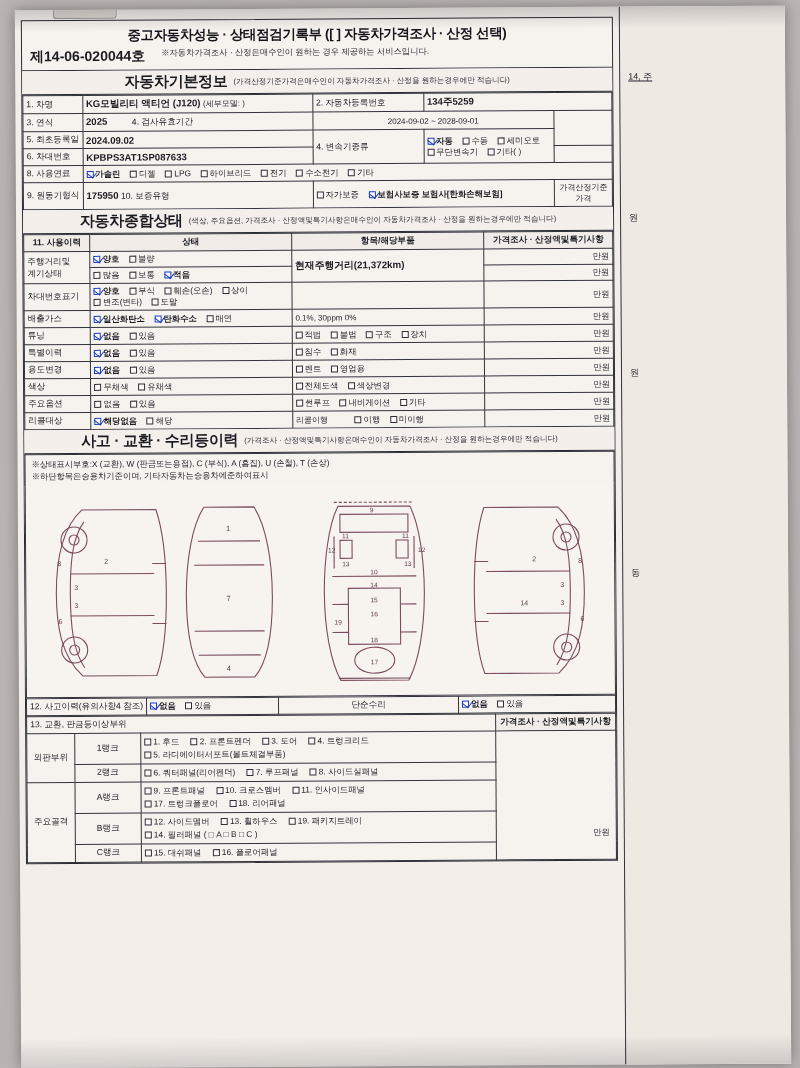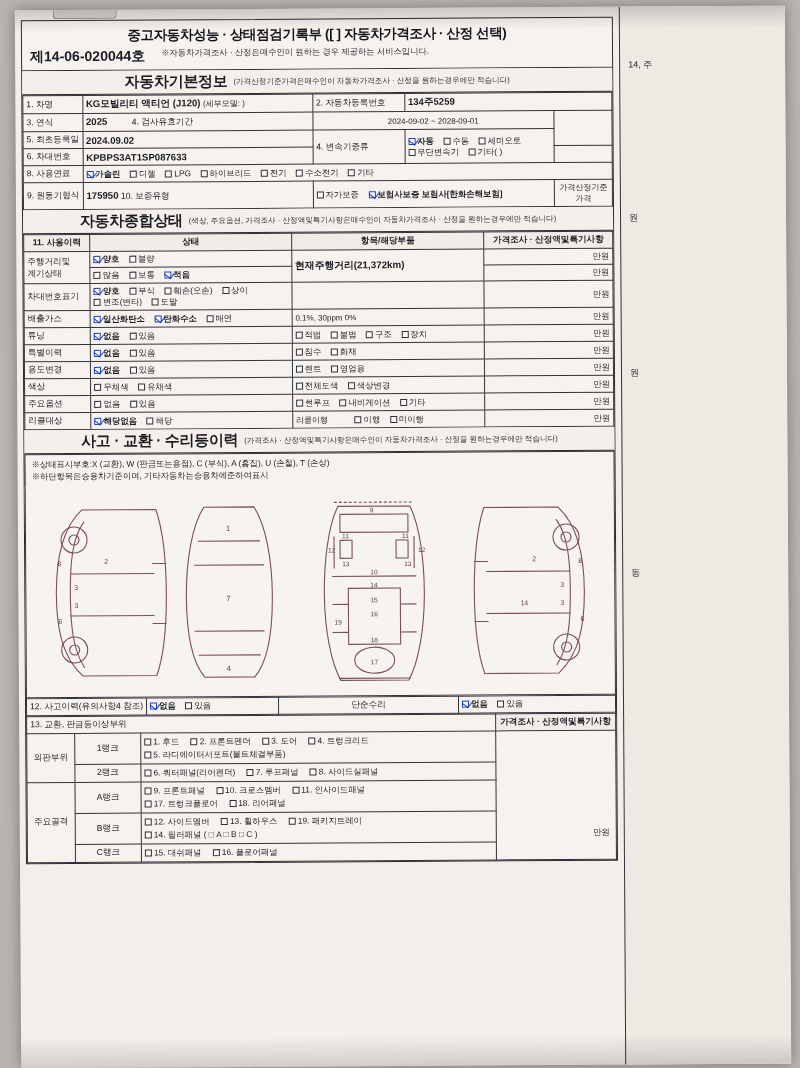--- a/index.html
+++ b/index.html
@@ -97,21 +97,21 @@
     background: linear-gradient(0deg, rgba(0,0,0,.14), rgba(0,0,0,0)); pointer-events:none;}
   .punch { position:absolute; left:38px; top:0px; width:64px; height:9px; border:1px solid #9a9a9a; border-top:0; border-radius:0 0 4px 4px; background:#ded8d3;}
 </style>
 </head>
 <body>
 
 <div class="page">
   <div class="punch"></div>
 
   <div class="rightstub">
-    <div class="rl" style="top:52px;">14, 주</div>
+    <div class="rl" style="top:64px;text-decoration:underline;">14, 주</div>
     <div class="rl" style="top:205px;">원</div>
     <div class="rl" style="top:360px;">원</div>
     <div class="rl" style="top:560px;">동</div>
   </div>
 
   <div class="sheet">
 
     <div class="title-row">
       <div class="doc-title">중고자동차성능 · 상태점검기록부  ([   ] 자동차가격조사 · 산정 선택)</div>
     </div>
@@ -126,21 +126,21 @@
     </div>
 
     <table>
       <tbody>
           <tr>
         <td class="lbl" style="width:40px">1. 차명</td>
         <td style="width:230px">
           <span class="val">KG모빌리티 액티언 (J120)</span>
           <span class="tiny">(세부모델: )</span>
         </td>
-        <td class="lbl" style="width:92px">2. 자동차등록번호</td>
+        <td class="lbl" style="width:111px">2. 자동차등록번호</td>
         <td colspan="2">
           <span class="val">134주5259</span>
         </td>
       </tr>
       <tr>
         <td class="lbl">3. 연식</td>
         <td>
           <span class="val">2025</span>
           <span class="lbl" style="margin-left:22px">4. 검사유효기간</span>
         </td>

